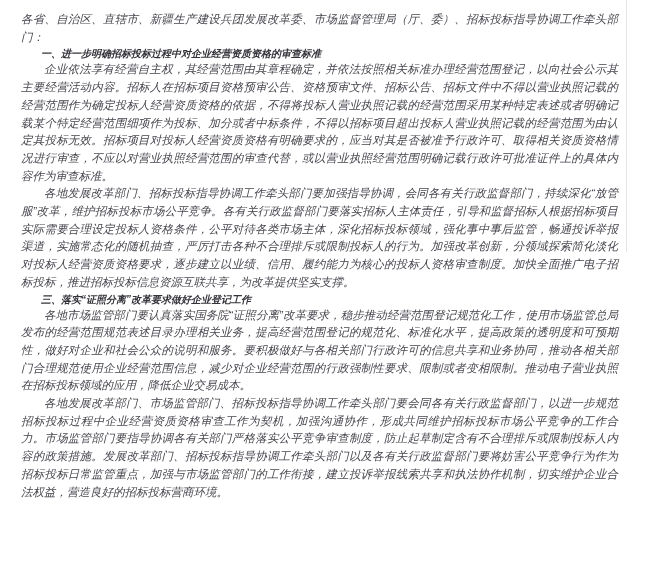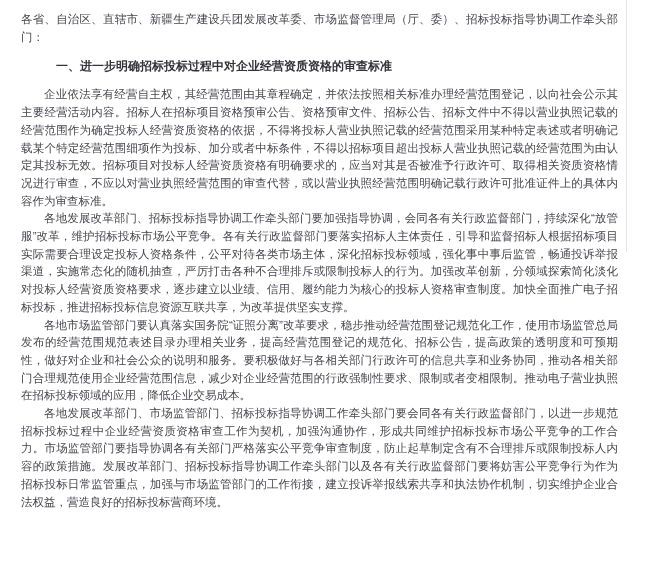--- a/index.html
+++ b/index.html
@@ -17,32 +17,33 @@
     box-sizing: border-box;
     width: 645px;
     height: 417px;
     padding: 11px 27px 8px 21px;
     font-family: "Liberation Sans", "DejaVu Sans", sans-serif;
     font-size: 11.5px;
     line-height: 1.54;
     color: #46464e;
     text-align: justify;
     letter-spacing: 0;
+    font-style: italic;
   }
   .doc p {
     margin: 0;
     padding: 0;
   }
   .doc .indent {
     text-indent: 2em;
   }
   .doc h3 {
-    margin: 11px;
+    margin: 0;
     padding: 0;
-    font-size: 12px;
+    font-size: 10px;
     font-weight: bold;
     color: #33333a;
     text-indent: 2em;
     line-height: 1.5;
   }
   .right-line {
     position: absolute;
     left: 626px;
     top: 0;
     width: 1px;
@@ -51,18 +52,19 @@
   }
 </style>
 </head>
 <body>
 
 <div class="doc">
   <p>各省、自治区、直辖市、新疆生产建设兵团发展改革委、市场监督管理局（厅、委）、招标投标指导协调工作牵头部门：</p>
   <h3>一、进一步明确招标投标过程中对企业经营资质资格的审查标准</h3>
   <p class="indent">企业依法享有经营自主权，其经营范围由其章程确定，并依法按照相关标准办理经营范围登记，以向社会公示其主要经营活动内容。招标人在招标项目资格预审公告、资格预审文件、招标公告、招标文件中不得以营业执照记载的经营范围作为确定投标人经营资质资格的依据，不得将投标人营业执照记载的经营范围采用某种特定表述或者明确记载某个特定经营范围细项作为投标、加分或者中标条件，不得以招标项目超出投标人营业执照记载的经营范围为由认定其投标无效。招标项目对投标人经营资质资格有明确要求的，应当对其是否被准予行政许可、取得相关资质资格情况进行审查，不应以对营业执照经营范围的审查代替，或以营业执照经营范围明确记载行政许可批准证件上的具体内容作为审查标准。</p>
   <p class="indent">各地发展改革部门、招标投标指导协调工作牵头部门要加强指导协调，会同各有关行政监督部门，持续深化“放管服”改革，维护招标投标市场公平竞争。各有关行政监督部门要落实招标人主体责任，引导和监督招标人根据招标项目实际需要合理设定投标人资格条件，公平对待各类市场主体，深化招标投标领域，强化事中事后监管，畅通投诉举报渠道，实施常态化的随机抽查，严厉打击各种不合理排斥或限制投标人的行为。加强改革创新，分领域探索简化淡化对投标人经营资质资格要求，逐步建立以业绩、信用、履约能力为核心的投标人资格审查制度。加快全面推广电子招标投标，推进招标投标信息资源互联共享，为改革提供坚实支撑。</p>
-  <p class="indent">各地市场监管部门要认真落实国务院“证照分离”改革要求，稳步推动经营范围登记规范化工作，使用市场监管总局发布的经营范围规范表述目录办理相关业务，提高经营范围登记的规范化、招标公告，提高政策的透明度和可预期性，做好对企业和社会公众的说明和服务。要积极做好与各相关部门行政许可的信息共享和业务协同，推动各相关部门合理规范使用企业经营范围信息，减少对企业经营范围的行政强制性要求、限制或者变相限制。推动电子营业执照在招标投标领域的应用，降低企业交易成本。</p>
+  <h3>三、落实“证照分离”改革要求做好企业登记工作</h3>
+  <p class="indent">各地市场监管部门要认真落实国务院“证照分离”改革要求，稳步推动经营范围登记规范化工作，使用市场监管总局发布的经营范围规范表述目录办理相关业务，提高经营范围登记的规范化、标准化水平，提高政策的透明度和可预期性，做好对企业和社会公众的说明和服务。要积极做好与各相关部门行政许可的信息共享和业务协同，推动各相关部门合理规范使用企业经营范围信息，减少对企业经营范围的行政强制性要求、限制或者变相限制。推动电子营业执照在招标投标领域的应用，降低企业交易成本。</p>
   <p class="indent">各地发展改革部门、市场监管部门、招标投标指导协调工作牵头部门要会同各有关行政监督部门，以进一步规范招标投标过程中企业经营资质资格审查工作为契机，加强沟通协作，形成共同维护招标投标市场公平竞争的工作合力。市场监管部门要指导协调各有关部门严格落实公平竞争审查制度，防止起草制定含有不合理排斥或限制投标人内容的政策措施。发展改革部门、招标投标指导协调工作牵头部门以及各有关行政监督部门要将妨害公平竞争行为作为招标投标日常监管重点，加强与市场监管部门的工作衔接，建立投诉举报线索共享和执法协作机制，切实维护企业合法权益，营造良好的招标投标营商环境。</p>
 
 </div>
 
 <div class="right-line"></div>
 
 </body></html>

